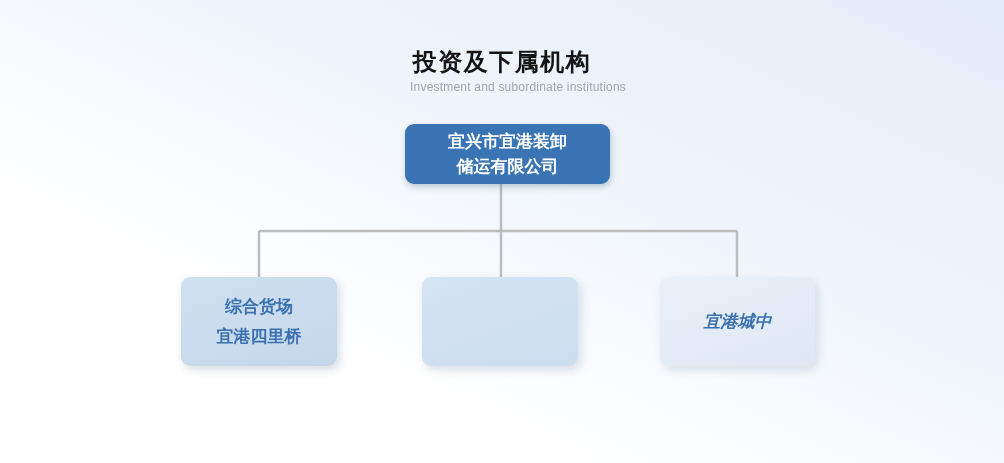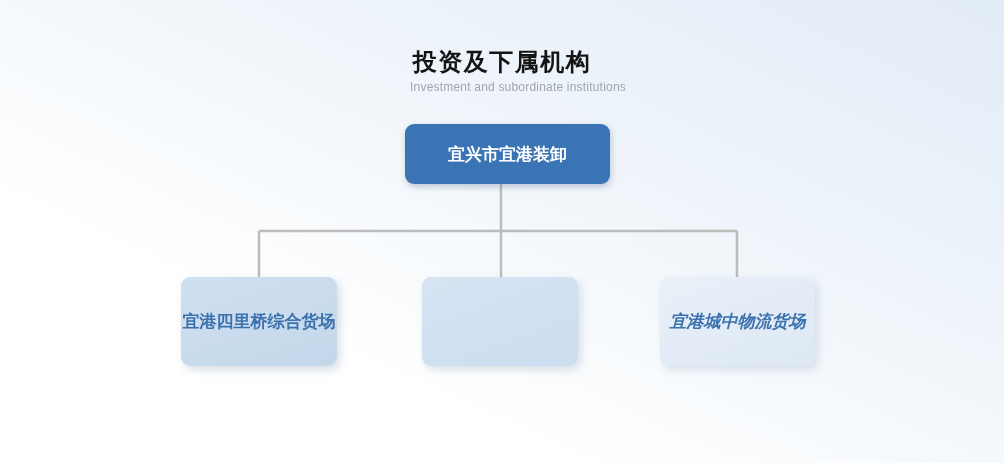--- a/index.html
+++ b/index.html
@@ -42,21 +42,21 @@
     left: 0;
     top: 0;
     width: 1004px;
     height: 463px;
     pointer-events: none;
   }
   .node {
     position: absolute;
     border-radius: 9px;
     display: flex;
-    flex-direction: row;
+    flex-direction: column;
     align-items: center;
     justify-content: center;
     text-align: center;
     font-weight: 700;
   }
   .node .node-line { display: block; }
   .root-node {
     left: 405px;
     top: 124px;
     width: 205px;
@@ -104,28 +104,28 @@
 
   <svg class="connectors" viewBox="0 0 1004 463" xmlns="http://www.w3.org/2000/svg">
     <path d="M501,184 L501,277" stroke="#bcbcbc" stroke-width="2.5" fill="none"></path>
     <path d="M259,231 L737,231" stroke="#bcbcbc" stroke-width="2.5" fill="none"></path>
     <path d="M259,231 L259,277" stroke="#bcbcbc" stroke-width="2.5" fill="none"></path>
     <path d="M737,231 L737,277" stroke="#bcbcbc" stroke-width="2.5" fill="none"></path>
   </svg>
 
   <div class="node root-node">
     <span class="node-line">宜兴市宜港装卸</span>
+    <span class="node-line">储运有限公司</span>
   </div>
 
   <div class="node child-node child-node-0">
+    <span class="node-line">综合货场</span>
     <span class="node-line">宜港四里桥</span>
-    <span class="node-line">综合货场</span>
   </div>
 
   <div class="node child-node child-node-1">
   </div>
 
   <div class="node child-node child-node-2">
     <span class="node-line">宜港城中</span>
-    <span class="node-line">物流货场</span>
   </div>
 
 </div>
 
 </body></html>

